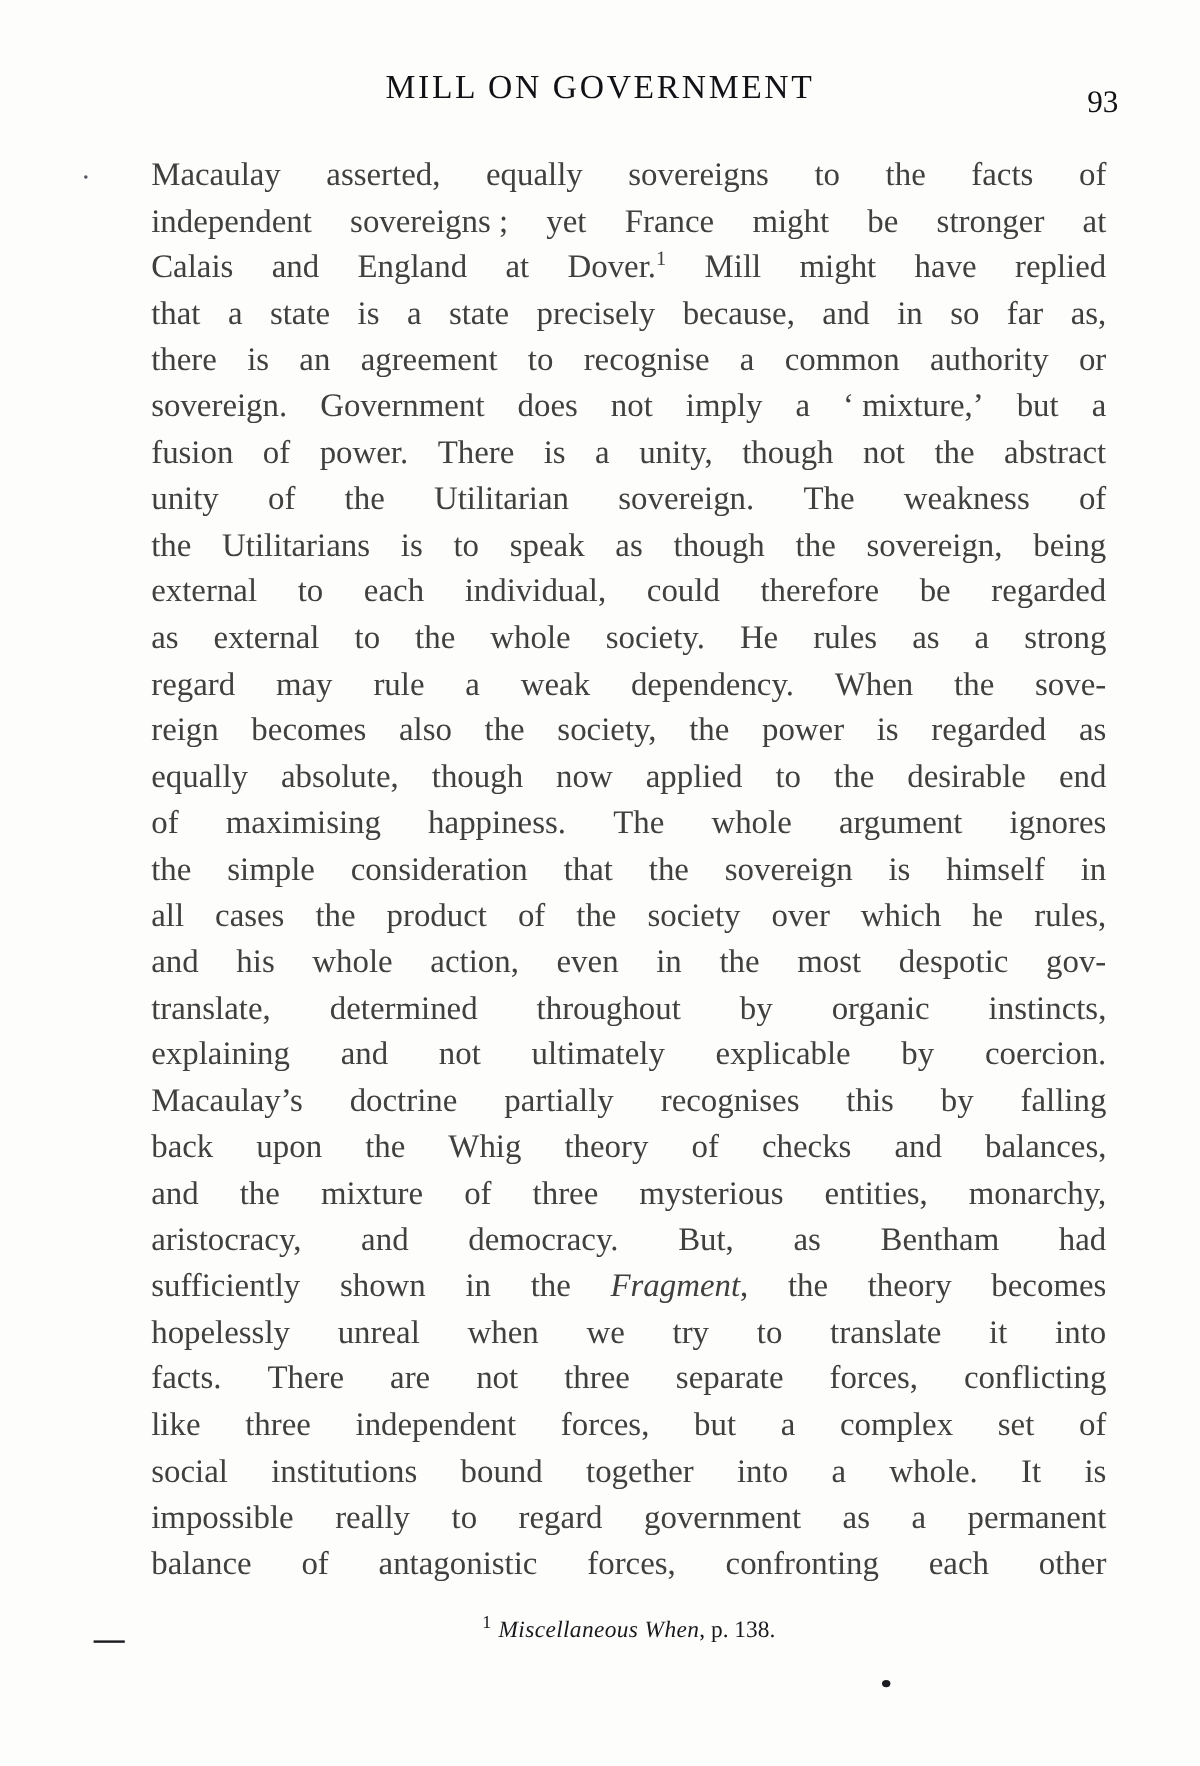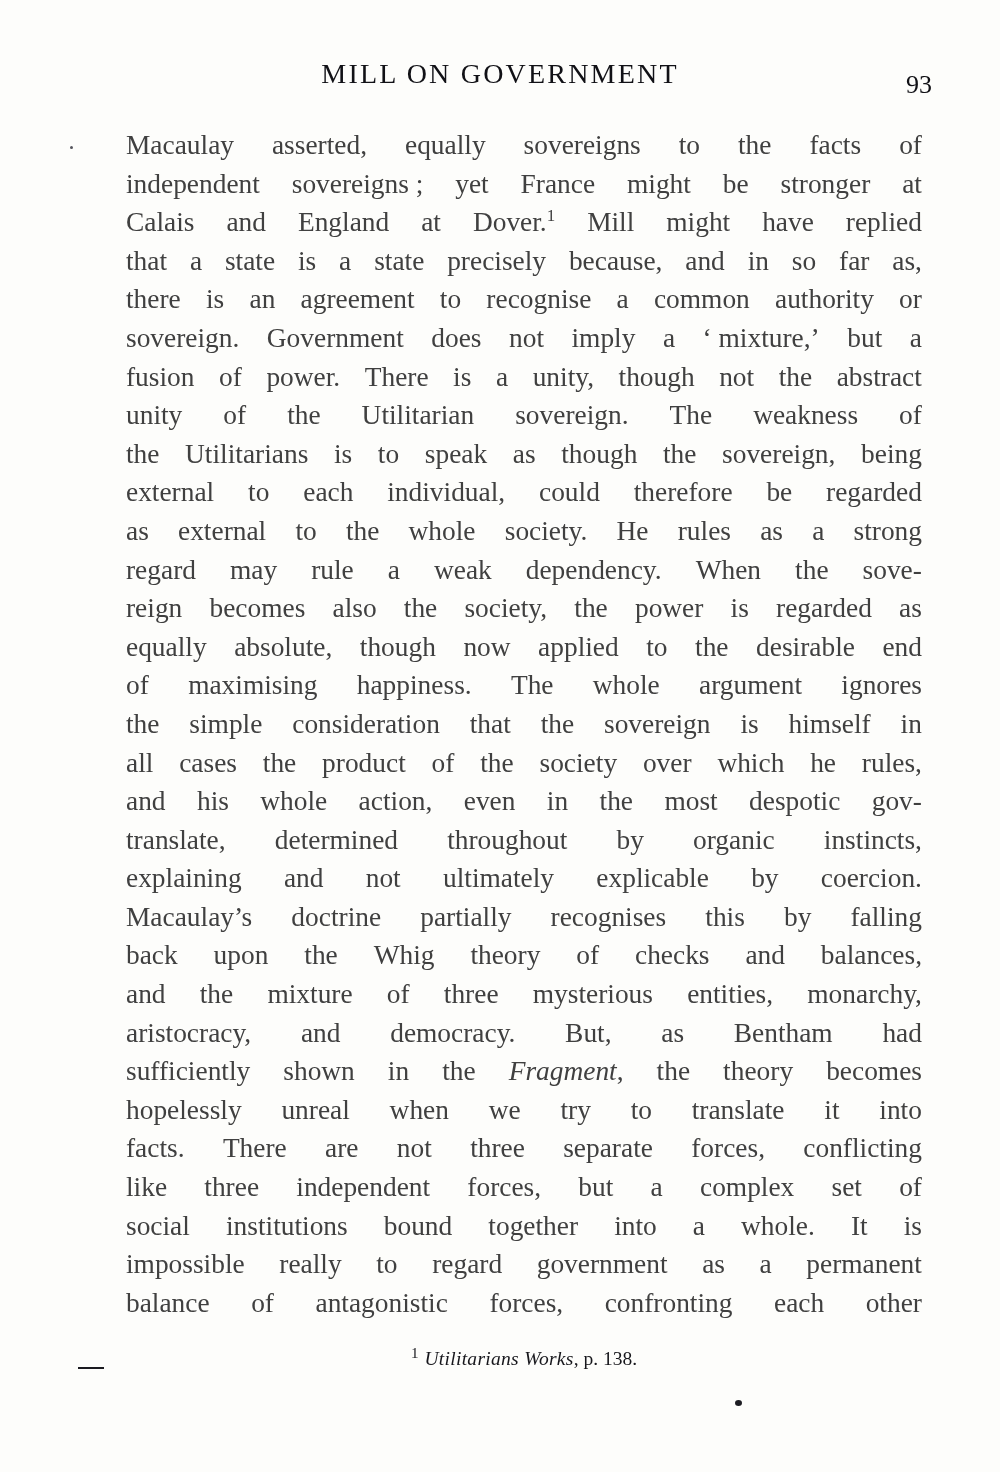--- a/index.html
+++ b/index.html
@@ -249,18 +249,18 @@
 
     <div class="line j">
       <span>balance</span><span>of</span><span>antagonistic</span><span>forces,</span><span>confronting</span><span>each</span><span>other</span>
     </div>
 
   </div>
 
   <div class="footnote-rule"></div>
 
   <div class="footnote">
-    <span class="fn-num">1</span><em>Utilitarians Works</em><span>, p. 138.</span>
+    <span class="fn-num">1</span><em>Miscellaneous When</em><span>, p. 138.</span>
   </div>
 
   <div class="speck-bottom"></div>
 
 </div>
 
 </body></html>

